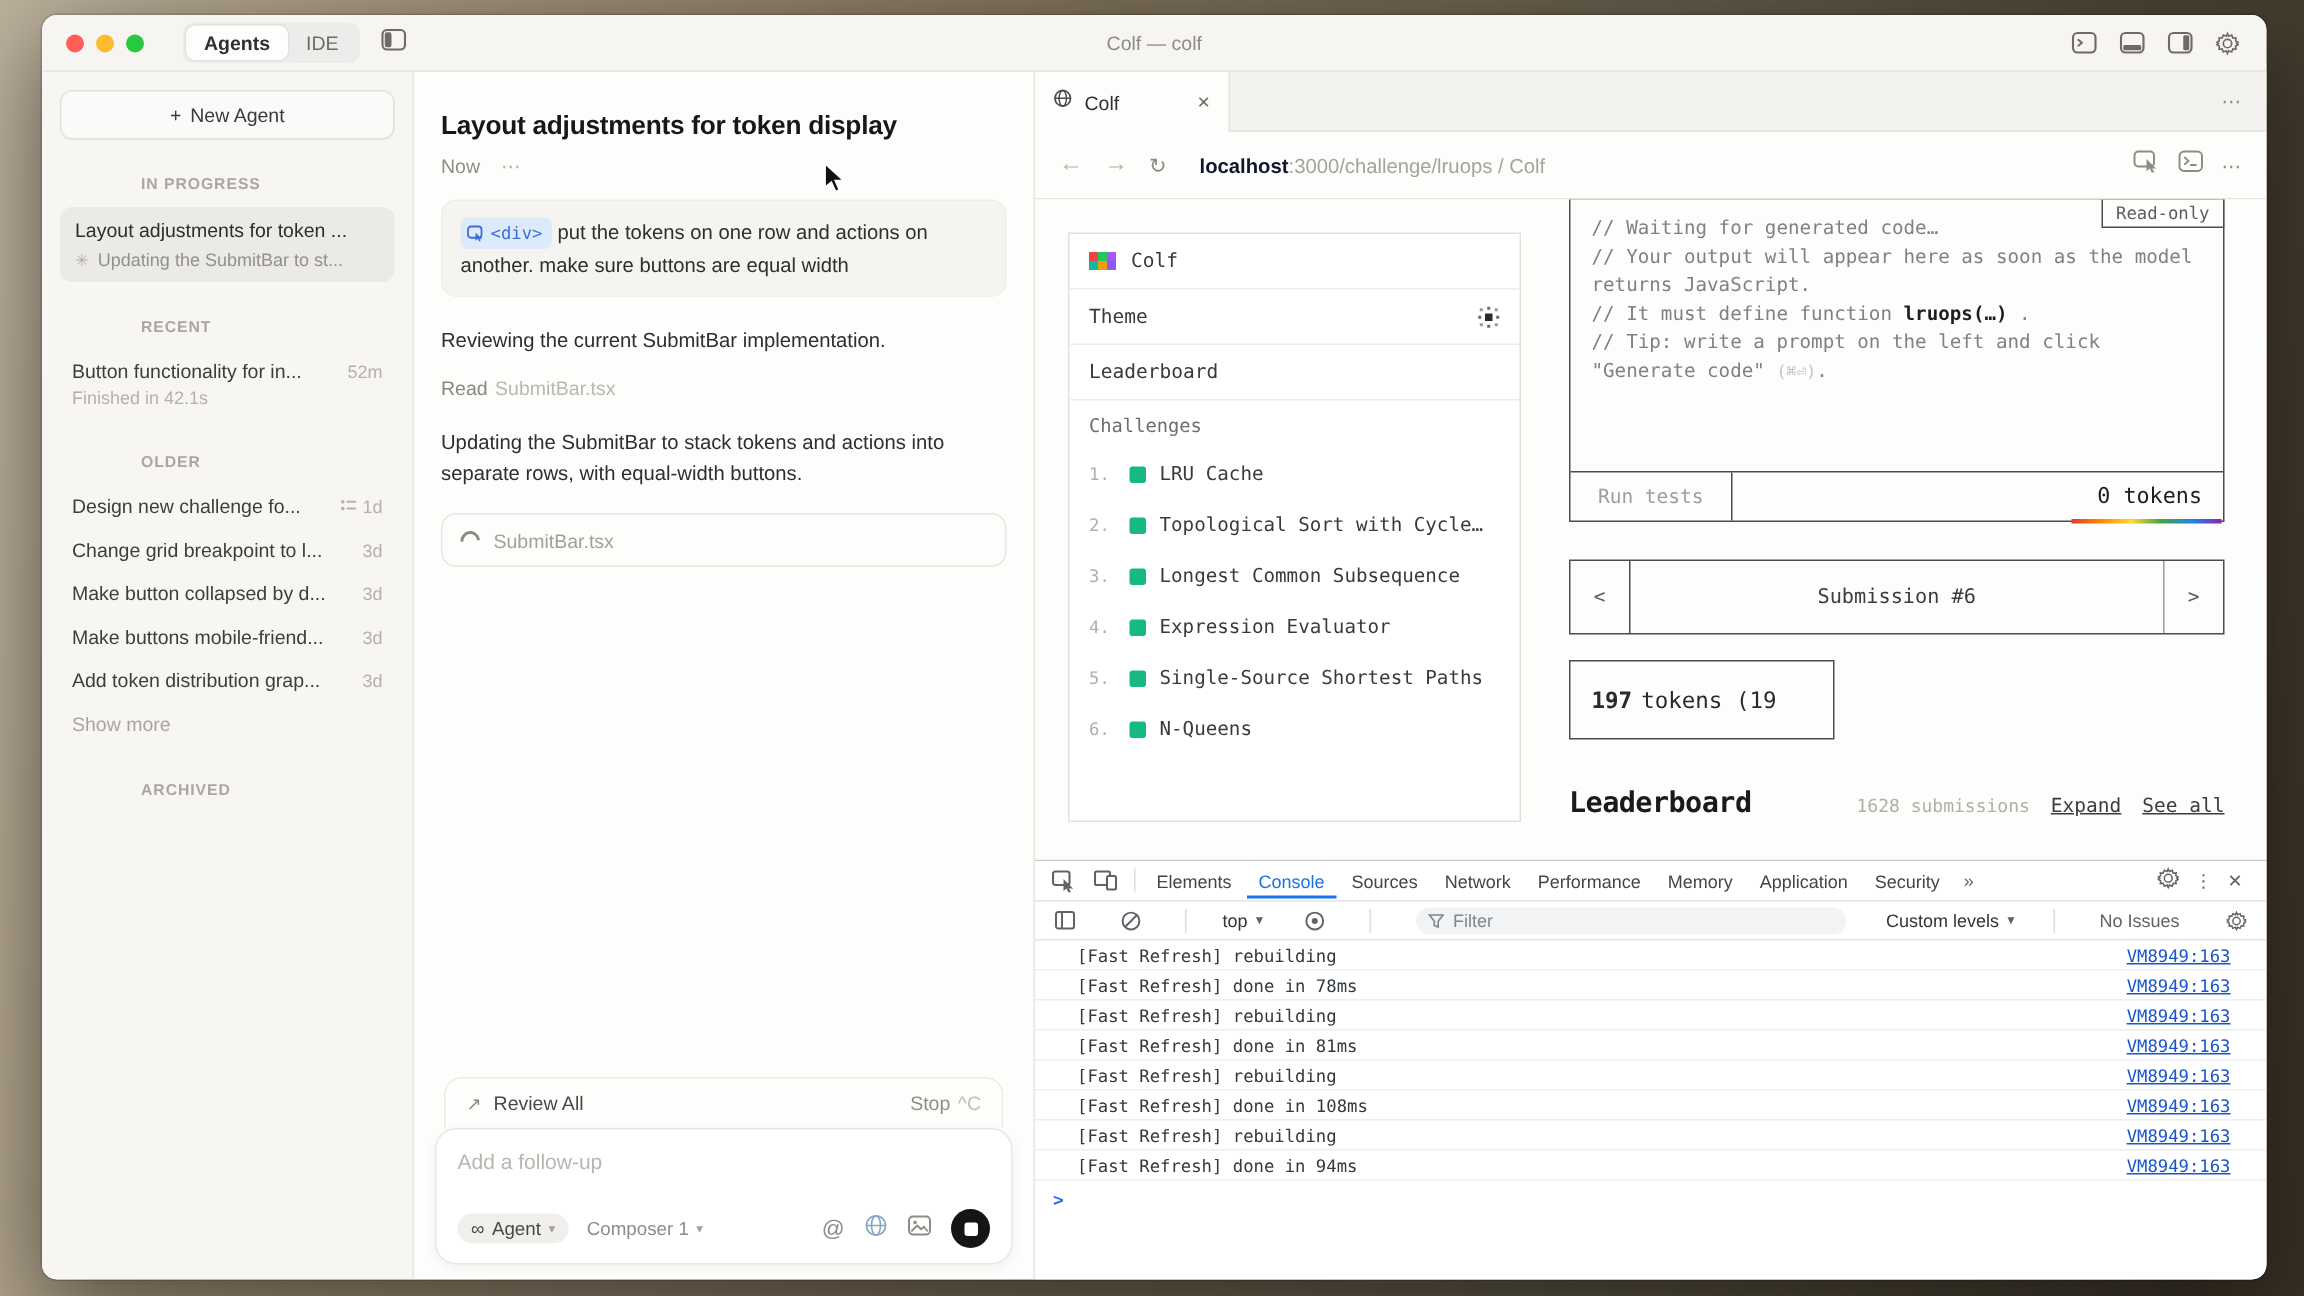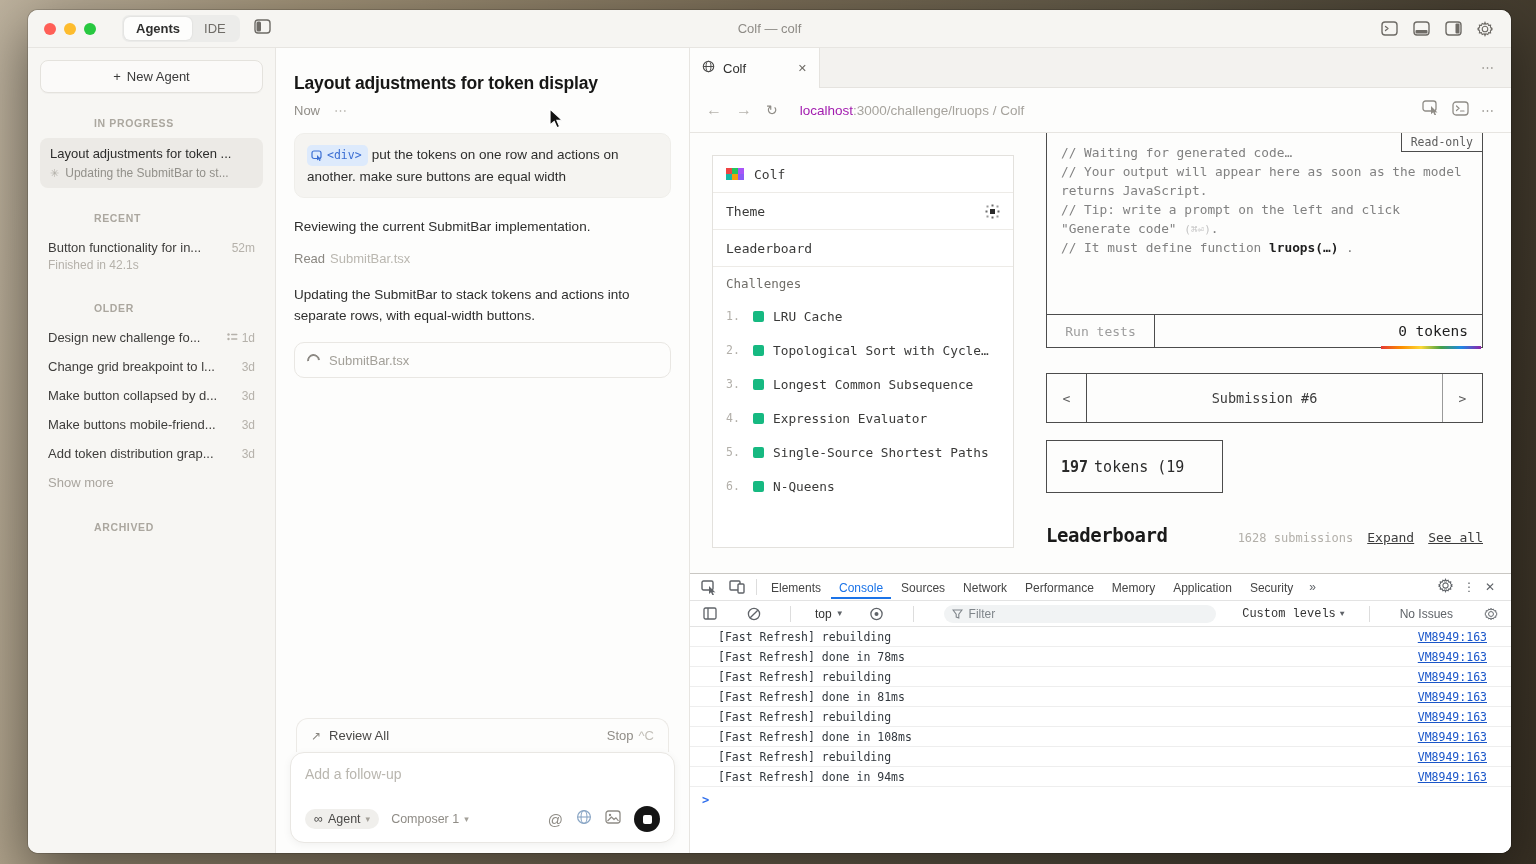--- a/index.html
+++ b/index.html
@@ -74,21 +74,21 @@
   .browser { position:absolute; top:38px; left:662px; right:0; bottom:0; display:flex; flex-direction:column; background:#fdfdfc; }
   .tabstrip { height:40px; background:#f3f2ef; border-bottom:1px solid #e5e3df; display:flex; align-items:stretch; position:relative;}
   .btab { width:130px; background:#fdfdfc; border-right:1px solid #e5e3df; display:flex; align-items:center; gap:8px; padding:0 12px; margin-bottom:-1px; }
   .btab-title { font-size:13px; color:#2f2f2e; flex:1;}
   .btab-close { font-size:11px; color:#6e6b66; }
   .strip-dots { position:absolute; right:16px; top:12px; font-size:13px; color:#8f8c86; letter-spacing:1px;}
   .urlbar { height:45px; background:#fdfdfc; border-bottom:1px solid #e7e5e1; display:flex; align-items:center; padding:0 16px; gap:14px; }
   .nav-arrow { font-size:16px; color:#b6b3ad; }
   .nav-reload { font-size:14px; color:#8f8c86; }
   .url-text { font-size:13.5px; margin-left:8px; flex:1; white-space:nowrap; overflow:hidden;}
-  .url-host { color:#a21caf; }
+  .url-host { color:#0f172a;font-weight:bold; }
   .url-rest { color:#a6a39d; }
   .url-icons { display:flex; align-items:center; gap:12px; }
   .b-content { flex:1; position:relative; background:#fdfdfc; overflow:hidden; font-family:"DejaVu Sans Mono", monospace; }
   
   .app-card { position:absolute; left:22px; top:22px; width:302px; height:393px; background:#fff; border:1px solid #e3e1dd; overflow:hidden; }
   .app-row { height:37px; border-bottom:1px solid #edebe7; display:flex; align-items:center; padding:0 13px; font-size:13px; color:#3a3a39; }
   .logo-grid { display:grid; grid-template-columns:repeat(3,6px); grid-auto-rows:6px; margin-right:10px; }
   .app-chal-label { height:32px; display:flex; align-items:center; padding:0 13px; font-size:12.5px; color:#6f6d68; }
   .chal-row { height:34px; display:flex; align-items:center; padding:0 13px; gap:9px; }
   .chal-num { font-size:11.5px; color:#b2afa9; width:18px; }
@@ -129,21 +129,21 @@
   .dt-sep { width:1px; height:16px; background:#ddd; margin:0 4px;}
   .dt-tab { padding:5px 8px 4px; color:#454545; }
   .dt-tab.active { color:#1a73e8; box-shadow:inset 0 -2px 0 #1a73e8; }
   .dt-more { padding:0 6px; color:#5f6368; }
   .dt-right { margin-left:auto; display:flex; align-items:center; gap:10px; padding-right:10px; color:#5f6368;}
   .dt-toolbar { height:26px; display:flex; align-items:center; border-bottom:1px solid #e3e3e3; padding:0 8px; gap:20px;}
   .dt-top { display:flex; align-items:center; gap:4px; color:#333; }
   .dt-caret { font-size:8px; color:#5f6368; }
   .dt-filter { flex:1; height:18px; background:#f1f3f4; border-radius:10px; display:flex; align-items:center; gap:6px; padding:0 8px; margin:0 6px; max-width:560px;}
   .dt-filter-ph { color:#80868b; font-size:12px; }
-  .dt-levels { display:flex; align-items:center; gap:4px; color:#333; margin-left:auto;font-family:Liberation Mono, monospace;}
+  .dt-levels { display:flex; align-items:center; gap:4px; color:#333; margin-left:auto;}
   .dt-noissues { color:#5f6368; padding:0 6px;}
   .dt-logs { flex:1; overflow:hidden; font-family:"DejaVu Sans Mono", monospace; }
   .log-row { display:flex; align-items:center; padding:2.5px 24px 2.5px 28px; border-bottom:1px solid #eeeeee; font-size:11.5px; color:#33393f; }
   .log-src { margin-left:auto; color:#1a56c9; text-decoration:underline; }
   .dt-prompt { padding:6px 0 0 12px; color:#2f6fed; font-family:"DejaVu Sans Mono", monospace; font-size:12px; font-weight:700;}
   
   .cursor { position:absolute; left:546px; top:108px; z-index:50; pointer-events:none;}
   svg { flex-shrink:0; }
 </style>
 </head>
@@ -401,22 +401,22 @@
         <div class="chal-row" style="opacity:.45">
             <span class="chal-num"></span>
           </div>
       </div>
 
       <div class="editor">
         <div class="readonly-tag">Read-only</div>
         <div class="code">
           <div>// Waiting for generated code…</div>
           <div>// Your output will appear here as soon as the model returns JavaScript.</div>
+          <div><span>// It must define function </span><span class="fn">lruops(…)</span><span> .</span></div>
           <div><span>// Tip: write a prompt on the left and click "Generate code" </span><span class="kbd">(⌘⏎)</span><span>.</span></div>
-          <div><span>// It must define function </span><span class="fn">lruops(…)</span><span> .</span></div>
         </div>
         <div class="ed-footer">
           <div class="run-tests">Run tests</div>
           <div class="token-count">0 tokens</div>
           <div class="rainbow"></div>
         </div>
       </div>
 
       <div class="subbar">
         <div class="nav-cell nav-prev">&lt;</div>

